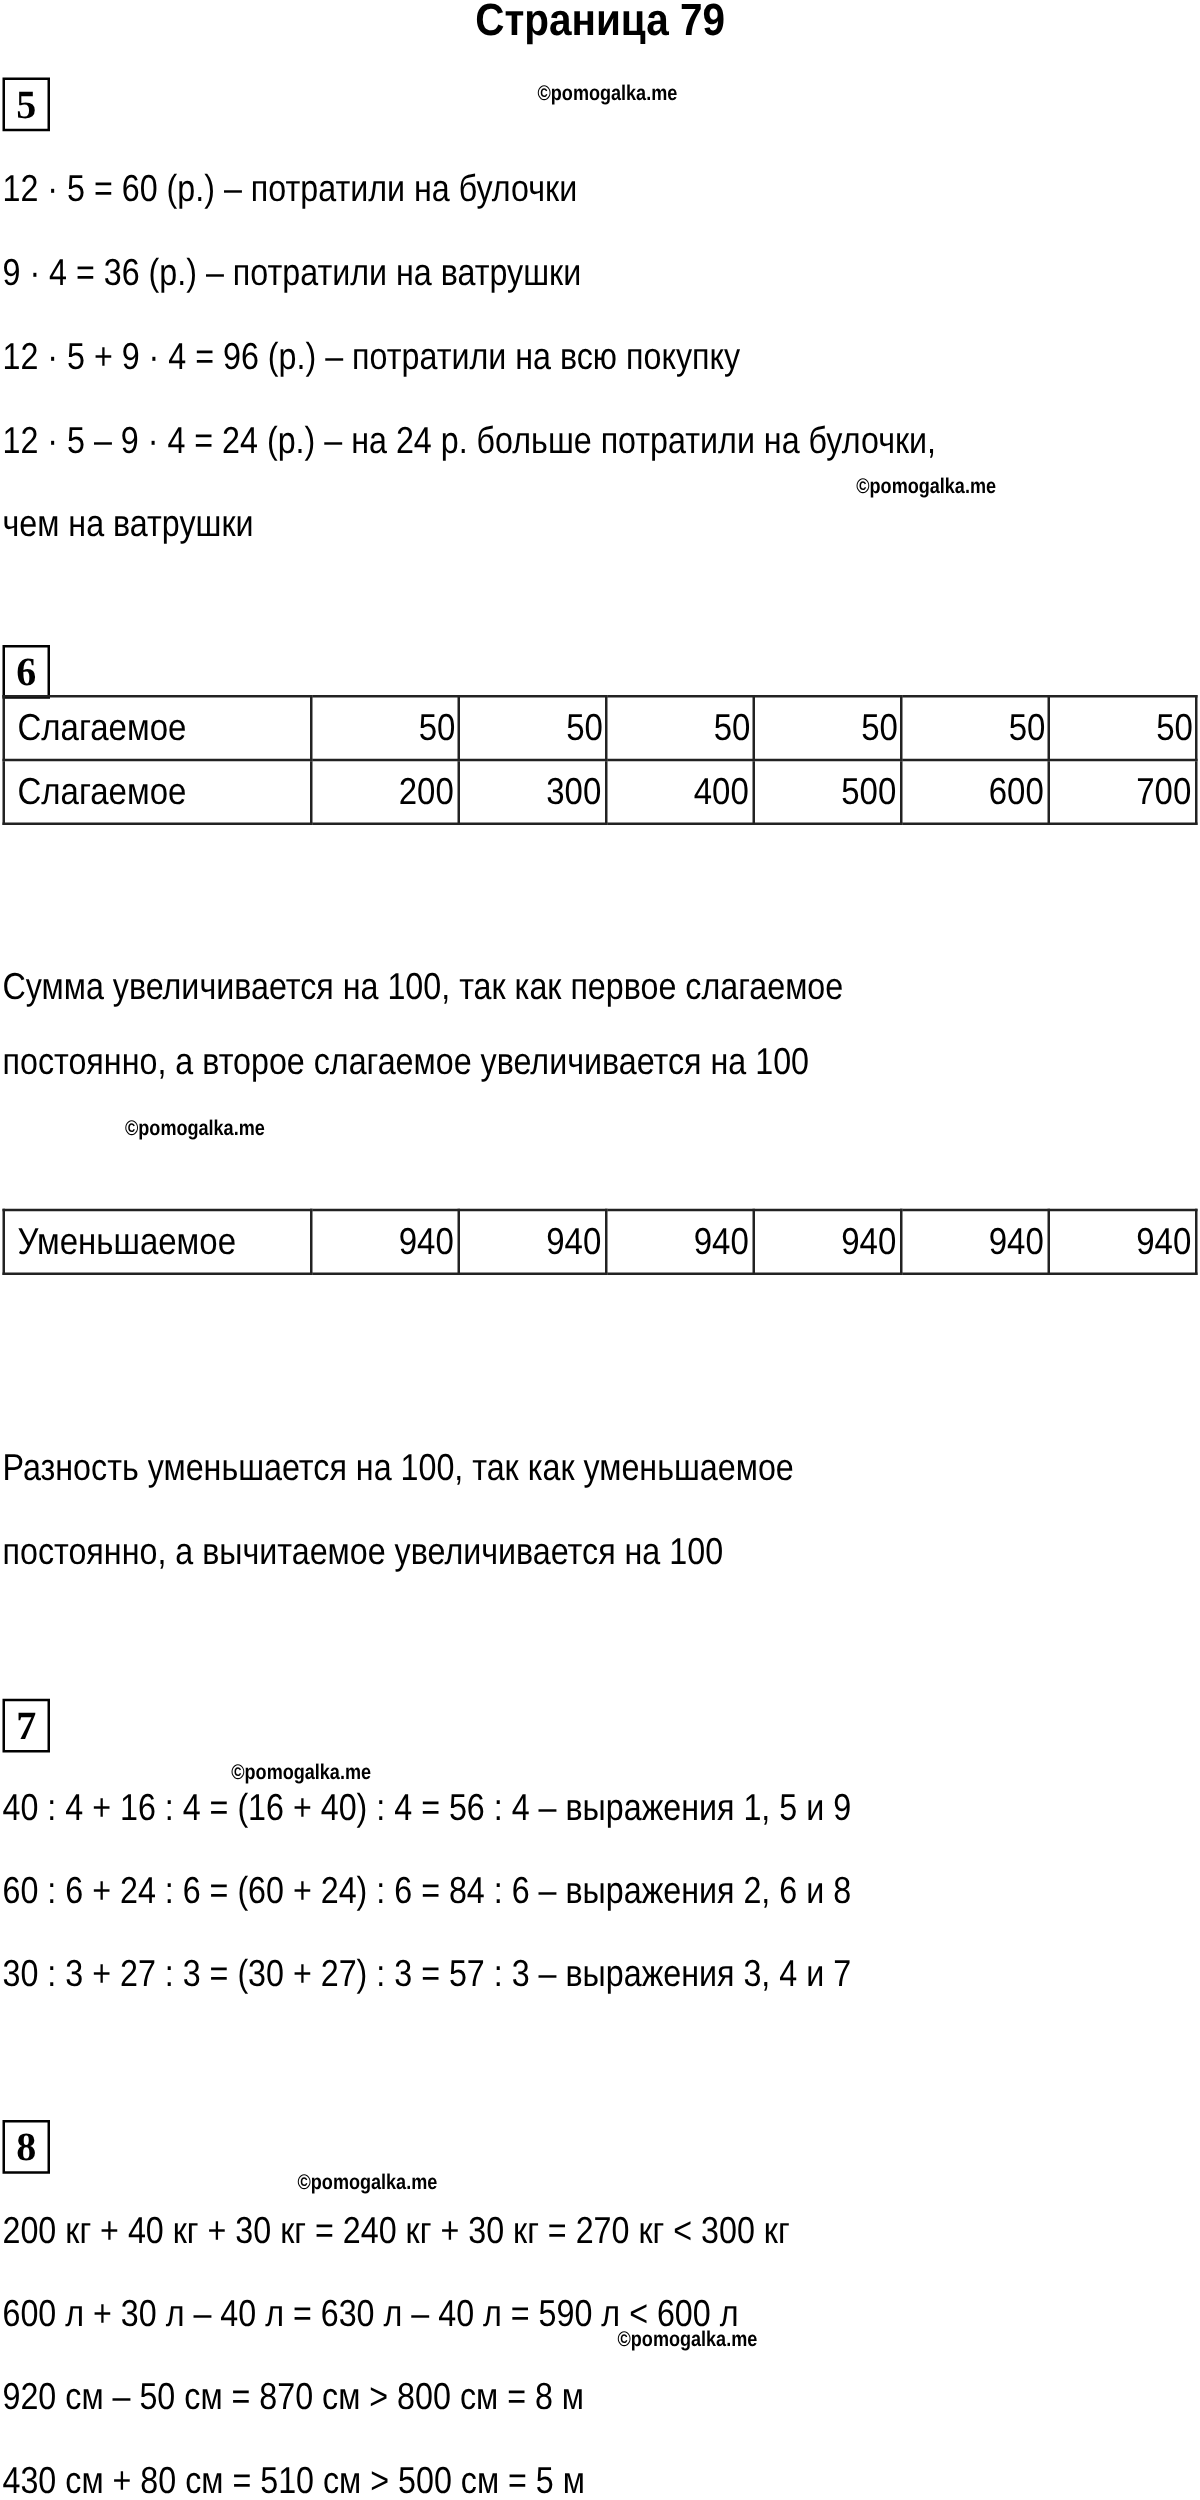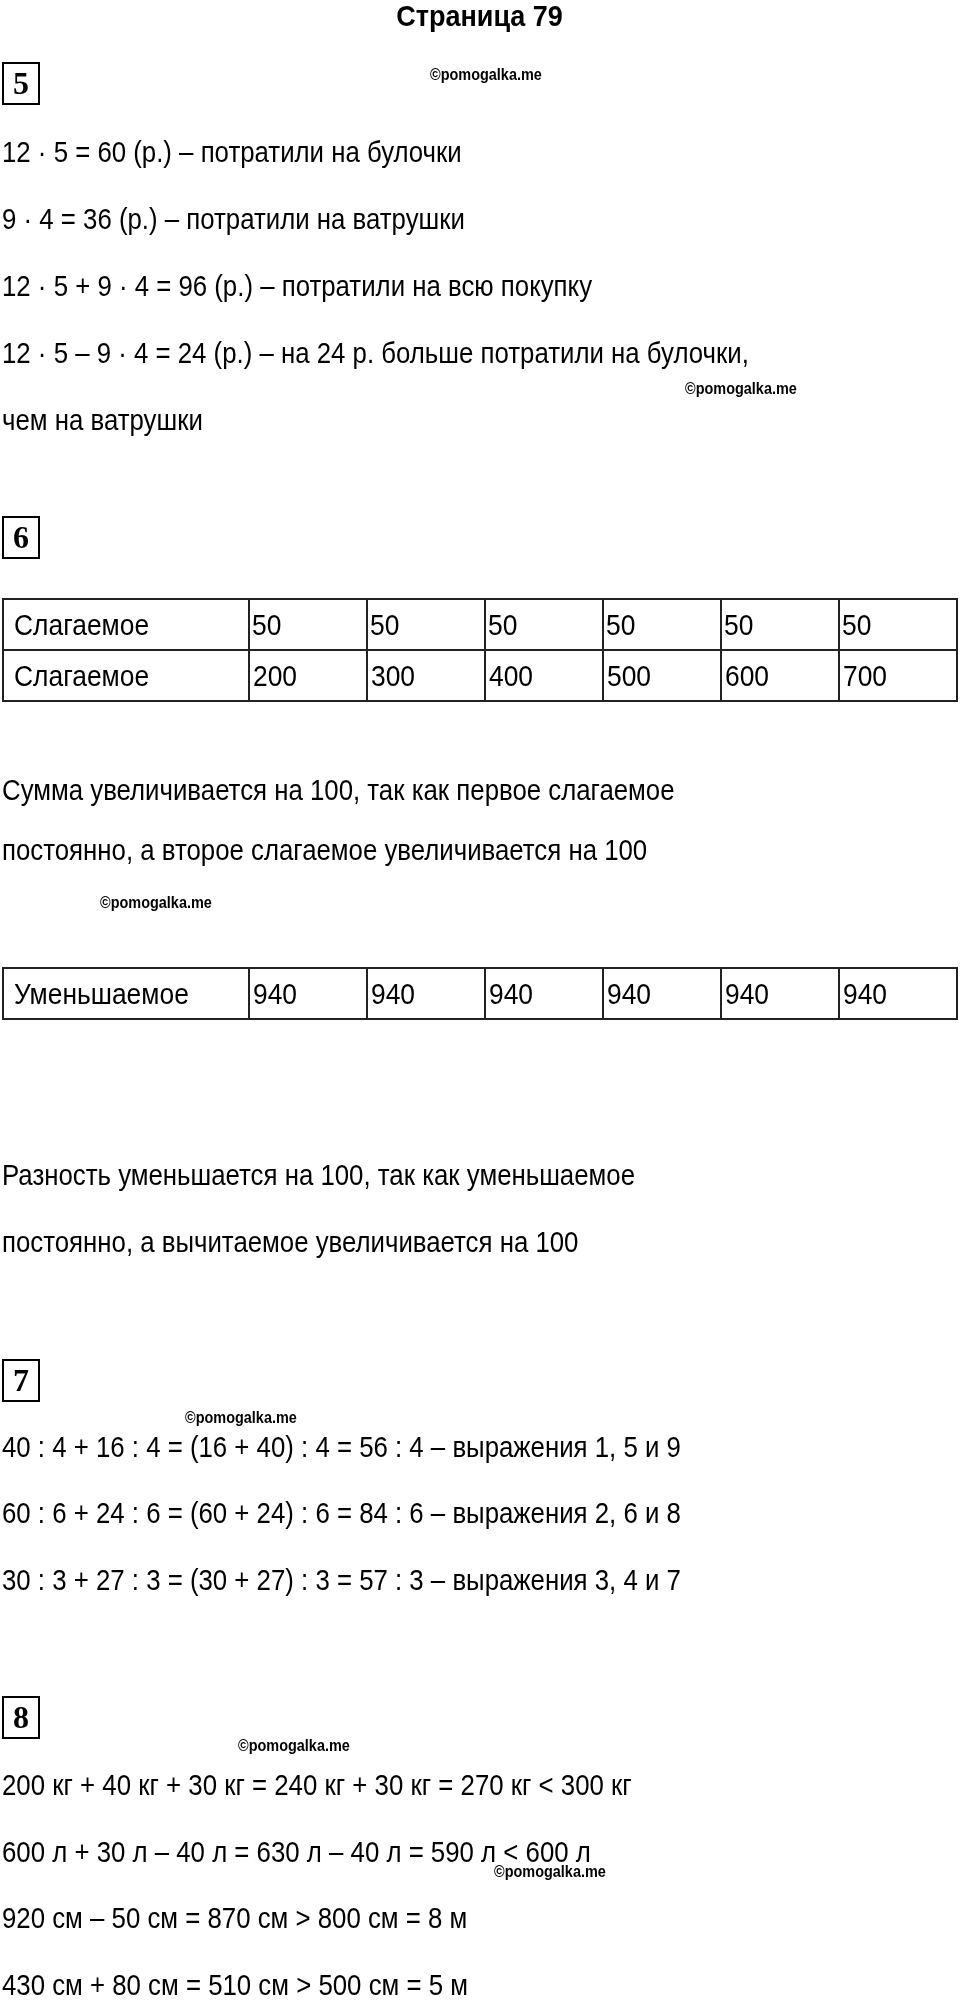--- a/index.html
+++ b/index.html
@@ -1,29 +1,29 @@
 <!DOCTYPE html>
 <html><head>
 <meta charset="utf-8">
 <style>
   html, body { margin: 0; padding: 0; background: #ffffff; }
   body { width: 960px; height: 2000px; position: relative; overflow: hidden;
          font-family: "Liberation Sans", "DejaVu Sans", sans-serif; color: #000; }
   .abs { position: absolute; white-space: nowrap; }
-  .title { left: 0; width: 960px; top: 0; text-align: center; font-weight: bold; font-size: 30px; line-height: 32px; }
+  .title { left: 0; width: 960px; top: 0; text-align: center; font-weight: bold; font-size: 36px; line-height: 32px; }
   .title span { display: inline-block; transform: scaleX(0.9); }
   .num-box { position: absolute; left: 2px; width: 34px; height: 39px; border: 2px solid #000;
              font-family: "Liberation Serif", "DejaVu Serif", serif; font-weight: bold; font-size: 32px;
              line-height: 39px; text-align: center; }
   .wm { position: absolute; font-weight: bold; font-size: 17px; line-height: 20px; white-space: nowrap;
         transform-origin: left center; transform: scaleX(0.85); }
   .line { position: absolute; left: 2px; font-size: 30px; line-height: 36px; white-space: nowrap;
           transform-origin: left center; transform: scaleX(0.86); }
   table.grid { position: absolute; left: 2px; width: 956px; border-collapse: collapse; table-layout: fixed; }
-  table.grid td { border: 2px solid #222; height: 49px; font-size: 30px; padding: 0; text-align: left; overflow: hidden; }
+  table.grid td { border: 2px solid #222; height: 49px; font-size: 30px; padding: 0; text-align: right; overflow: hidden; }
   table.grid td.hdr { text-align: left; padding-left: 10px; }
   table.grid td span { display: inline-block; transform: scaleX(0.88); }
   table.grid td.hdr span { transform-origin: left center; }
   col.c0 { width: 246px; }
   col.cn { width: 118px; }
 </style>
 </head>
 <body>
 
 <div class="abs title"><span>Страница 79</span></div>
@@ -32,21 +32,21 @@
 <div class="wm" style="left:430px; top:65px;">©pomogalka.me</div>
 <div class="line" style="top:134px;">12 · 5 = 60 (р.) – потратили на булочки</div>
 <div class="line" style="top:201px;">9 · 4 = 36 (р.) – потратили на ватрушки</div>
 <div class="line" style="top:268px;">12 · 5 + 9 · 4 = 96 (р.) – потратили на всю покупку</div>
 <div class="line" style="top:335px;">12 · 5 – 9 · 4 = 24 (р.) – на 24 р. больше потратили на булочки,</div>
 <div class="wm" style="left:685px; top:379px;">©pomogalka.me</div>
 <div class="line" style="top:402px;">чем на ватрушки</div>
 
 <div class="num-box" style="top:516px;">6</div>
 
-<table class="grid" style="top:598px;">
+<table class="grid" style="top:556px;">
   <colgroup>
       <col class="c0">
       <col class="cn">
       <col class="cn">
       <col class="cn">
       <col class="cn">
       <col class="cn">
       <col class="cn">
     </colgroup>
   <tbody>

